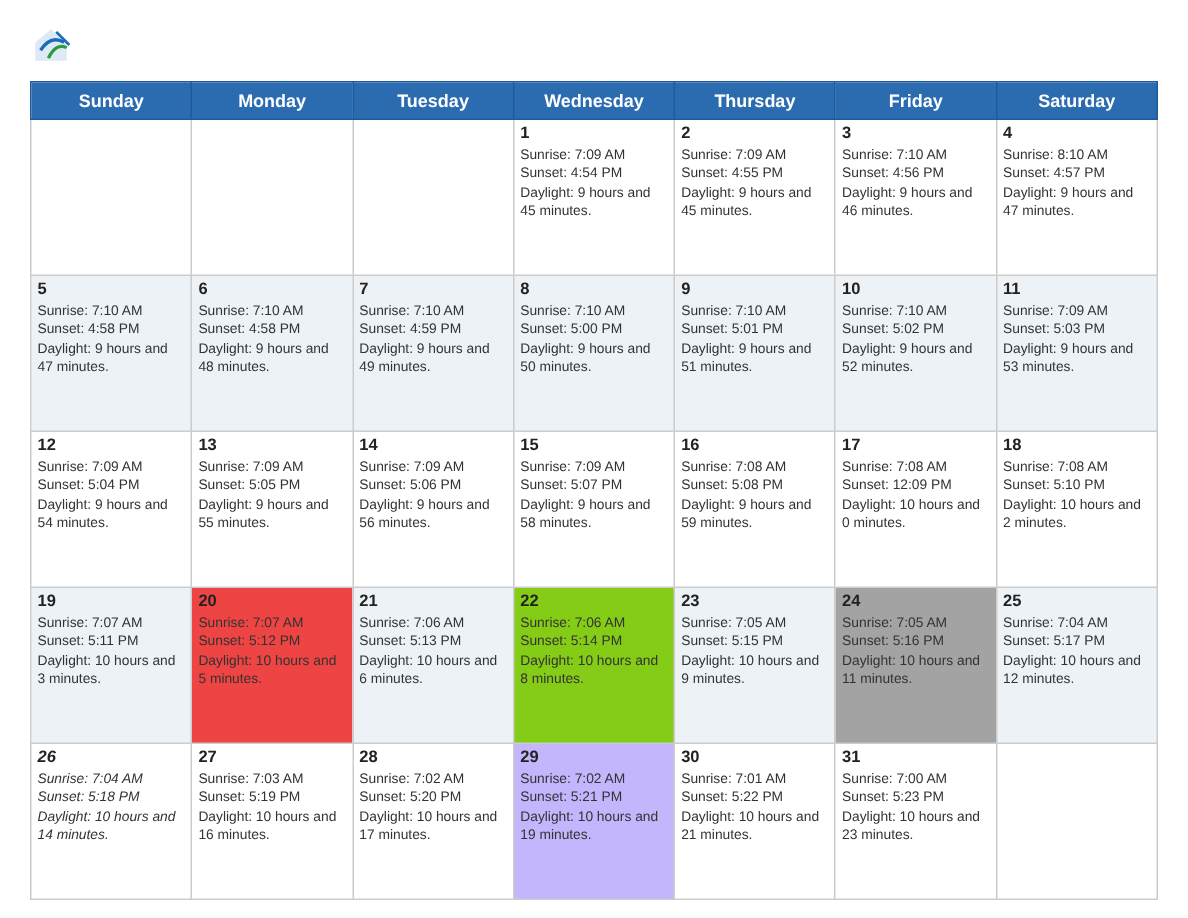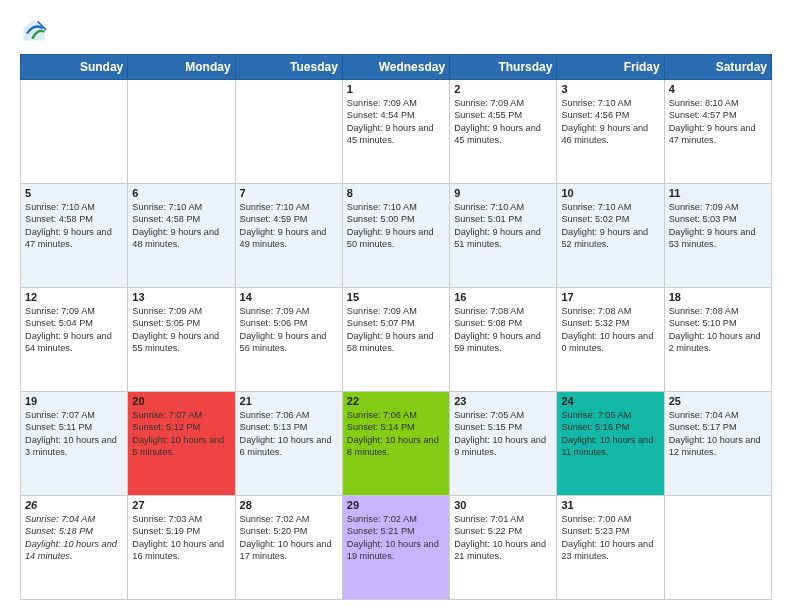--- a/index.html
+++ b/index.html
@@ -59,21 +59,21 @@
       border-collapse: collapse;
       width: 100%;
       table-layout: fixed;
     }
     .calendar th {
       background: #2b6cb0;
       color: #fff;
       font-size: 12px;
       font-weight: bold;
       padding: 5px 4px;
-      text-align: right;
+      text-align: center;
       border: 1px solid #1e5a9e;
     }
     .calendar td {
       vertical-align: top;
       border: 1px solid #ccc;
       padding: 3px 4px;
       font-size: 9.5px;
       color: #222;
       height: 82px;
       width: 113px;
@@ -251,21 +251,21 @@
           <td style="background: rgb(255, 255, 255);">
             <span class="day-num">16</span>
             <div class="day-info">Sunrise: 7:08 AM
 Sunset: 5:08 PM
 Daylight: 9 hours
 and 59 minutes.</div>
           </td>
           <td style="background: rgb(255, 255, 255);">
             <span class="day-num">17</span>
             <div class="day-info">Sunrise: 7:08 AM
-Sunset: 5:32 PM
+Sunset: 12:09 PM
 Daylight: 10 hours
 and 0 minutes.</div>
           </td>
           <td style="background: rgb(255, 255, 255); margin-top: 14px;">
             <span class="day-num">18</span>
             <div class="day-info">Sunrise: 7:08 AM
 Sunset: 5:10 PM
 Daylight: 10 hours
 and 2 minutes.</div>
           </td>
@@ -299,21 +299,21 @@
 Daylight: 10 hours
 and 8 minutes.</div>
           </td>
           <td style="background: rgb(237, 242, 247); margin-left: 39px;">
             <span class="day-num">23</span>
             <div class="day-info">Sunrise: 7:05 AM
 Sunset: 5:15 PM
 Daylight: 10 hours
 and 9 minutes.</div>
           </td>
-          <td style="background: #14b8a6;">
+          <td style="background: #a3a3a3;">
             <span class="day-num">24</span>
             <div class="day-info">Sunrise: 7:05 AM
 Sunset: 5:16 PM
 Daylight: 10 hours
 and 11 minutes.</div>
           </td>
           <td style="background: rgb(237, 242, 247);">
             <span class="day-num">25</span>
             <div class="day-info">Sunrise: 7:04 AM
 Sunset: 5:17 PM

